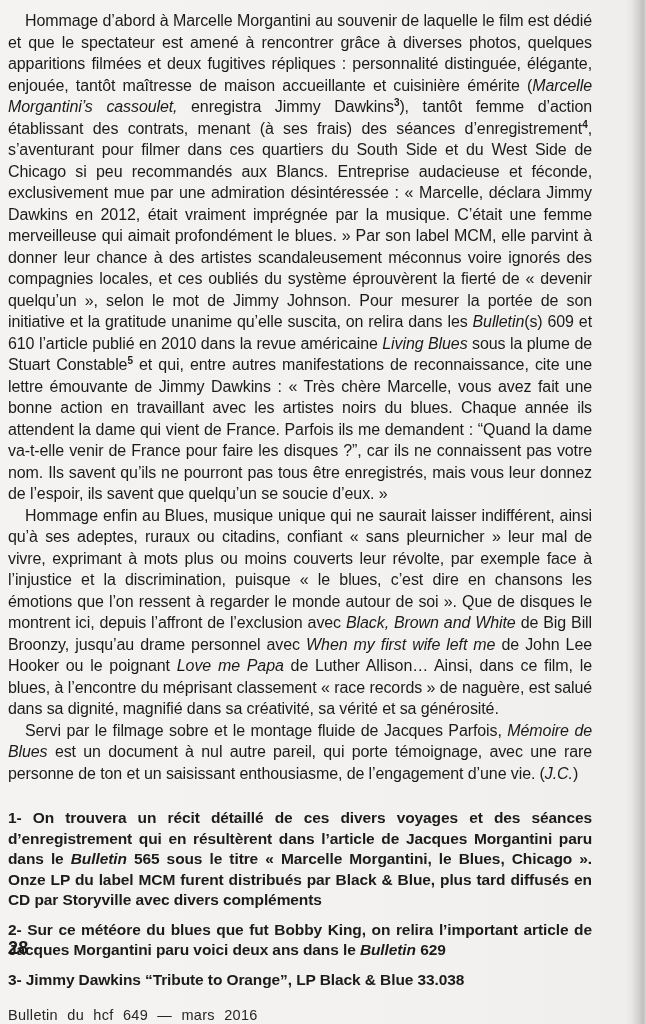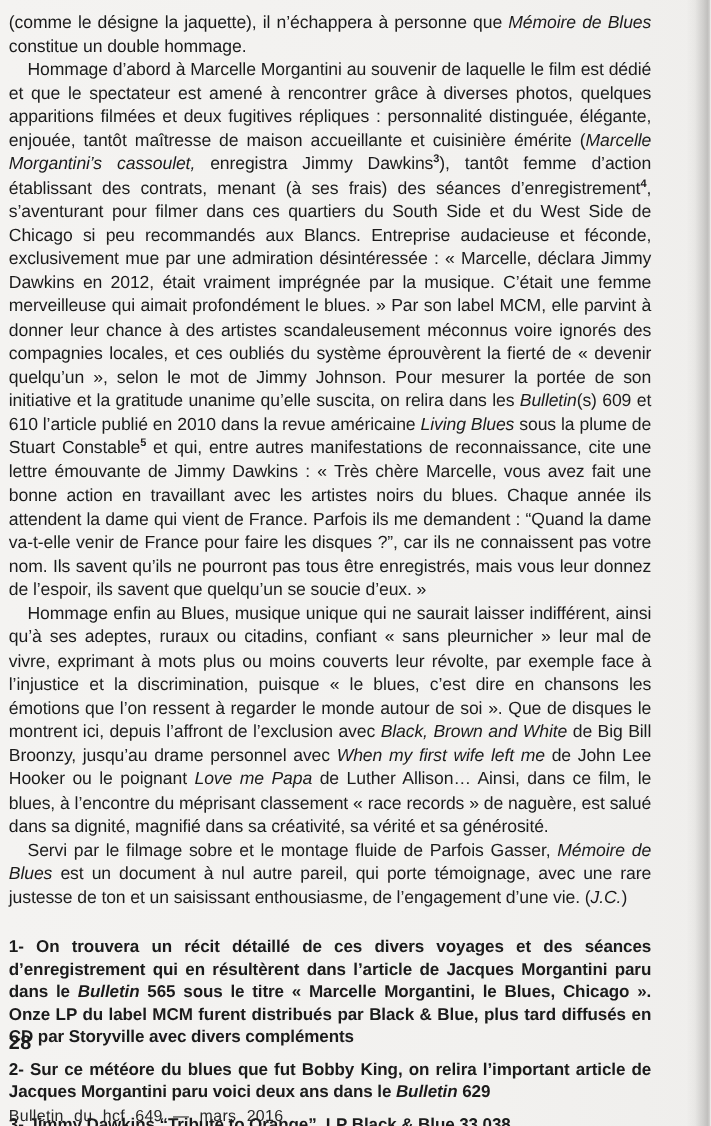--- a/index.html
+++ b/index.html
@@ -91,24 +91,23 @@
       rgba(85,83,81,0.30) 88%,
       rgba(130,128,126,0.18) 100%);
   }
 </style>
 </head>
 <body>
 
 <div class="page">
   <div class="content">
     <div>
-        <p class="para"><span>(comme le désigne la jaquette), il n’échappera à personne que </span><span class="i">Mémoire de Blues</span><span> constitue un double hommage.</span></p>
         <p class="para indent"><span>Hommage d’abord à Marcelle Morgantini au souvenir de laquelle le film est dédié et que le spectateur est amené à rencontrer grâce à diverses photos, quelques apparitions filmées et deux fugitives répliques : personnalité distinguée, élégante, enjouée, tantôt maîtresse de maison accueillante et cuisinière émérite (</span><span class="i">Marcelle Morgantini’s cassoulet,</span><span> enregistra Jimmy Dawkins</span><sup>3</sup><span>), tantôt femme d’action établissant des contrats, menant (à ses frais) des séances d’enregistrement</span><sup>4</sup><span>, s’aventurant pour filmer dans ces quartiers du South Side et du West Side de Chicago si peu recommandés aux Blancs. Entreprise audacieuse et féconde, exclusivement mue par une admiration désintéressée : « Marcelle, déclara Jimmy Dawkins en 2012, était vraiment imprégnée par la musique. C’était une femme merveilleuse qui aimait profondément le blues. » Par son label MCM, elle parvint à donner leur chance à des artistes scandaleusement méconnus voire ignorés des compagnies locales, et ces oubliés du système éprouvèrent la fierté de « devenir quelqu’un », selon le mot de Jimmy Johnson. Pour mesurer la portée de son initiative et la gratitude unanime qu’elle suscita, on relira dans les </span><span class="i">Bulletin</span><span>(s) 609 et 610 l’article publié en 2010 dans la revue américaine </span><span class="i">Living Blues</span><span> sous la plume de Stuart Constable</span><sup>5</sup><span> et qui, entre autres manifestations de reconnaissance, cite une lettre émouvante de Jimmy Dawkins : « Très chère Marcelle, vous avez fait une bonne action en travaillant avec les artistes noirs du blues. Chaque année ils attendent la dame qui vient de France. Parfois ils me demandent : “Quand la dame va-t-elle venir de France pour faire les disques ?”, car ils ne connaissent pas votre nom. Ils savent qu’ils ne pourront pas tous être enregistrés, mais vous leur donnez de l’espoir, ils savent que quelqu’un se soucie d’eux. »</span></p>
         <p class="para indent"><span>Hommage enfin au Blues, musique unique qui ne saurait laisser indifférent, ainsi qu’à ses adeptes, ruraux ou citadins, confiant « sans pleurnicher » leur mal de vivre, exprimant à mots plus ou moins couverts leur révolte, par exemple face à l’injustice et la discrimination, puisque « le blues, c’est dire en chansons les émotions que l’on ressent à regarder le monde autour de soi ». Que de disques le montrent ici, depuis l’affront de l’exclusion avec </span><span class="i">Black, Brown and White</span><span> de Big Bill Broonzy, jusqu’au drame personnel avec </span><span class="i">When my first wife left me</span><span> de John Lee Hooker ou le poignant </span><span class="i">Love me Papa</span><span> de Luther Allison… Ainsi, dans ce film, le blues, à l’encontre du méprisant classement « race records » de naguère, est salué dans sa dignité, magnifié dans sa créativité, sa vérité et sa générosité.</span></p>
-        <p class="para indent"><span>Servi par le filmage sobre et le montage fluide de Parfois Gasser, </span><span class="i">Mémoire de Blues</span><span> est un document à nul autre pareil, qui porte témoignage, avec une rare justesse de ton et un saisissant enthousiasme, de l’engagement d’une vie. (</span><span class="i b">J.C.</span><span>)</span></p>
+        <p class="para indent"><span>Servi par le filmage sobre et le montage fluide de Jacques Parfois, </span><span class="i">Mémoire de Blues</span><span> est un document à nul autre pareil, qui porte témoignage, avec une rare personne de ton et un saisissant enthousiasme, de l’engagement d’une vie. (</span><span class="i b">J.C.</span><span>)</span></p>
       </div>
     <div class="footnotes">
         <p class="footnote"><span>1- On trouvera un récit détaillé de ces divers voyages et des séances d’enregistrement qui en résultèrent dans l’article de Jacques Morgantini paru dans le </span><span class="i">Bulletin</span><span> 565 sous le titre « Marcelle Morgantini, le Blues, Chicago ». Onze LP du label MCM furent distribués par Black &amp; Blue, plus tard diffusés en CD par Storyville avec divers compléments</span></p>
         <p class="footnote"><span>2- Sur ce météore du blues que fut Bobby King, on relira l’important article de Jacques Morgantini paru voici deux ans dans le </span><span class="i">Bulletin</span><span> 629</span></p>
         <p class="footnote"><span>3- Jimmy Dawkins “Tribute to Orange”, LP Black &amp; Blue 33.038</span></p>
       </div>
   </div>
 
   <div class="footer">
     <span class="page-number">28</span>

